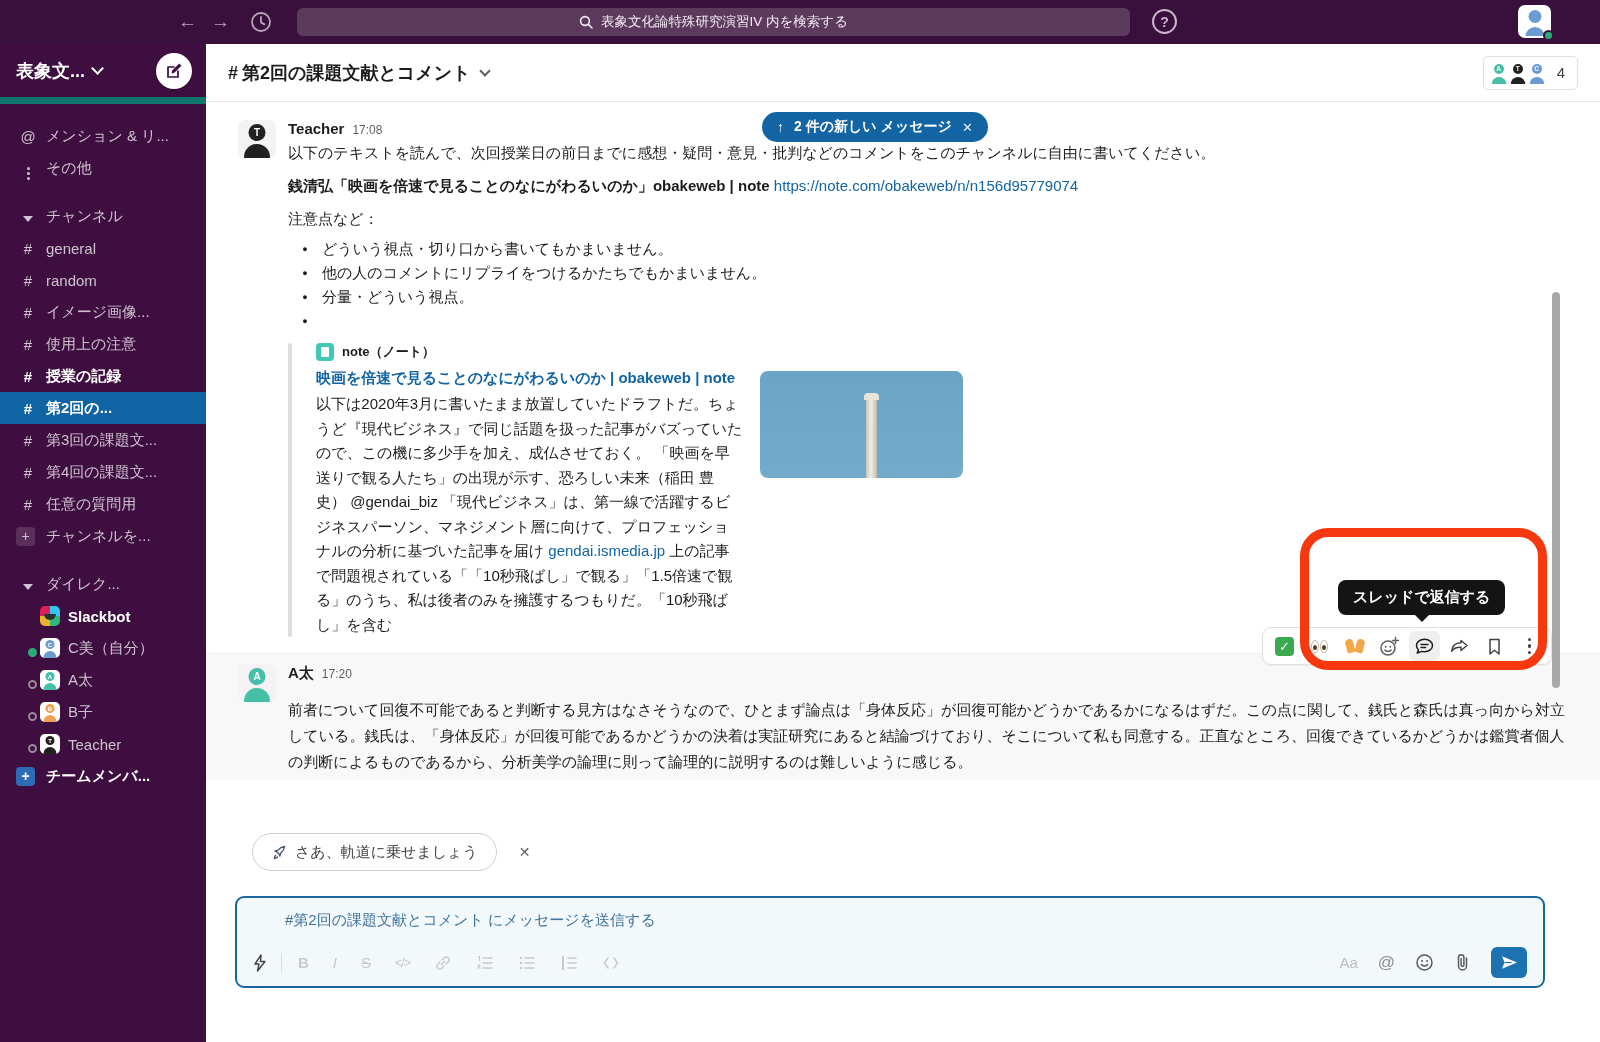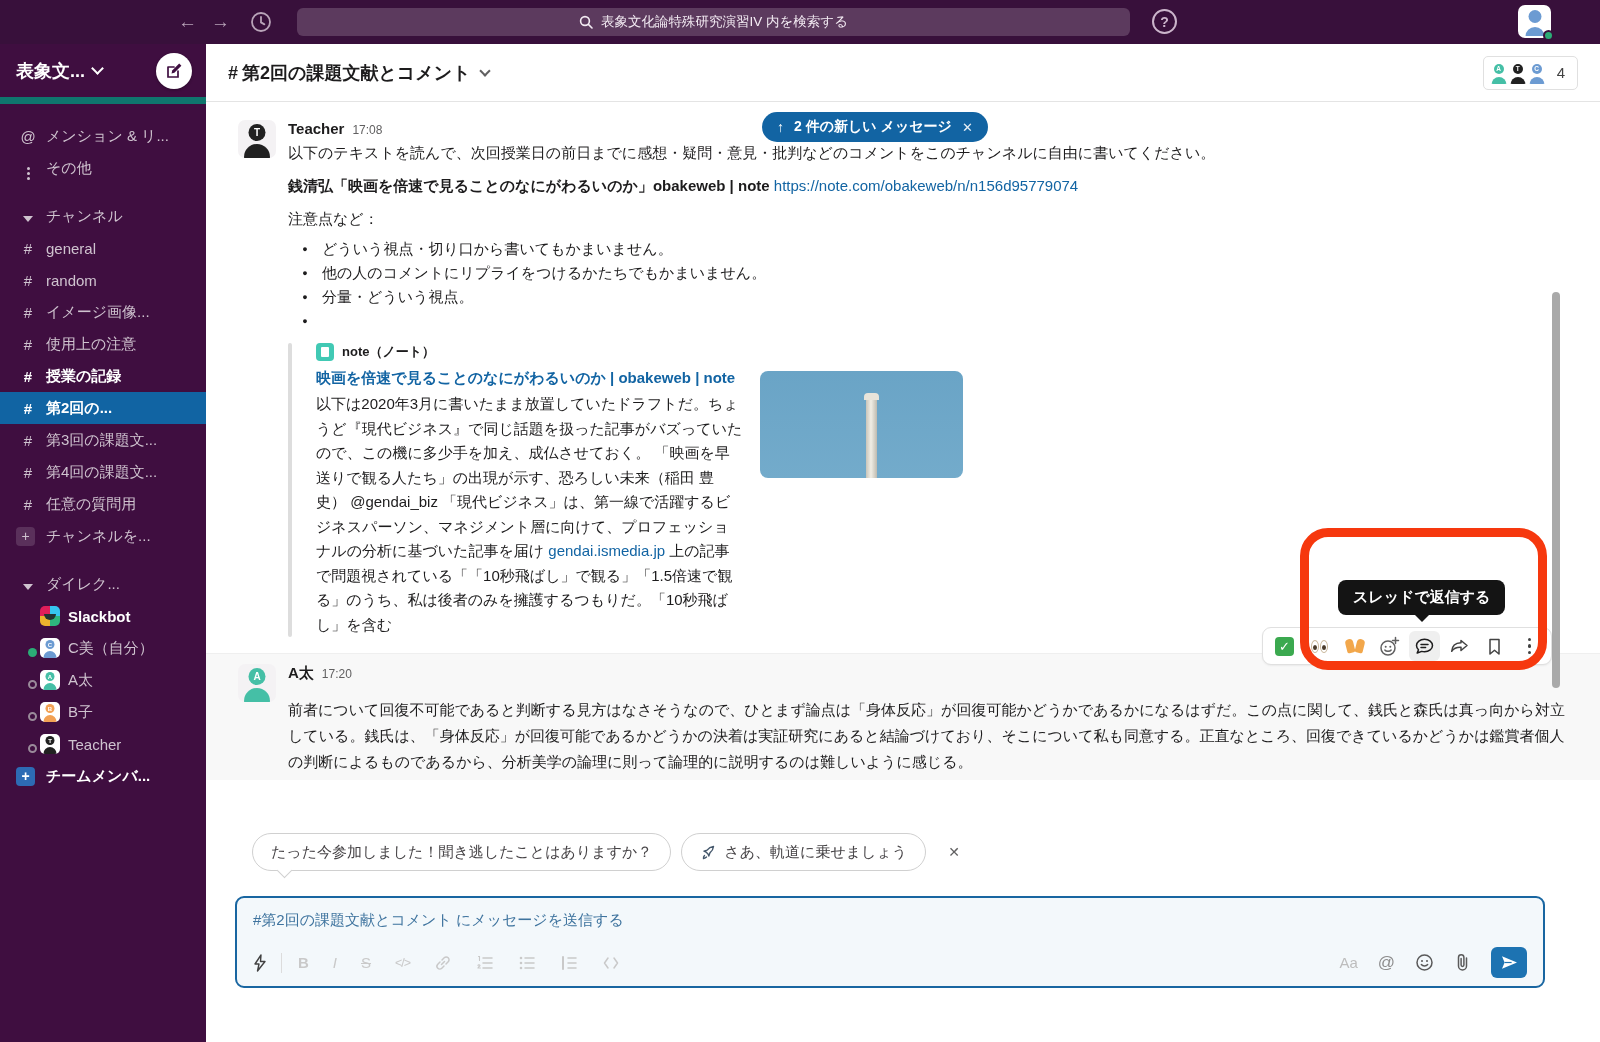--- a/index.html
+++ b/index.html
@@ -132,21 +132,21 @@
 
   
   .bottom-area { position:absolute; left:0; right:0; bottom:0; height:262px; background:#fff; }
   .chips-row { margin:53px 0 0 46px; display:flex; align-items:center; height:38px; }
   .chip { height:38px; border:1px solid #D0D0D0; border-radius:19px; display:flex; align-items:center; padding:0 18px; font-size:15px; color:#454245; background:#fff; cursor:pointer; position:relative; gap:8px; }
   .chip + .chip { margin-left:10px; }
   .chip1::after { content:""; position:absolute; left:26px; bottom:-6px; width:10px; height:10px; background:#fff; border-right:1px solid #D0D0D0; border-bottom:1px solid #D0D0D0; transform:rotate(45deg); }
   .chips-close { margin-left:22px; color:#616061; font-size:14px; cursor:pointer; }
 
   .composer { margin:25px 55px 0 29px; height:92px; border:2px solid #1966A1; border-radius:9px; background:#F3F8FB; padding:13px 16px 10px 16px; }
-  .composer-ph { font-size:15px; color:#3E739E; cursor:text; }
+  .composer-ph { font-size:15px; color:#3E739E; cursor:text;margin-left:32px; }
   .composer-bar { display:flex; align-items:center; margin-top:17px; gap:0; }
   .fmt { color:#C9C9C9; font-size:15px; margin-right:24px; cursor:pointer; display:flex; align-items:center; }
   .fmt.bold { font-weight:bold; }
   .fmt.italic { font-style:italic; }
   .fmt.strike { text-decoration:line-through; }
   .fmt.small { font-size:12.5px; letter-spacing:-1px; }
   .bolt { color:#424242; margin-right:14px; cursor:pointer; }
   .vdiv { width:1px; height:20px; background:#DCDCDC; margin-right:16px; }
   .right-tools { margin-left:auto; display:flex; align-items:center; gap:20px; }
   .rt { color:#8D8D8D; font-size:15px; cursor:pointer; display:flex; align-items:center; }
@@ -470,23 +470,20 @@
           </span>
       </span>
     </div>
 
     <div class="tooltip"><span>スレッドで返信する</span></div>
 
     <div class="annotation"></div>
 
     <div class="bottom-area">
       <div class="chips-row">
-        <div class="chip chip1">
-            <span>たった今参加しました！聞き逃したことはありますか？</span>
-          </div>
         <div class="chip">
           <svg width="16" height="16" viewBox="0 0 16 16">
               <path d="M13.5 2.5c-2.6.3-4.8 1.5-6.4 3.6L4 7.2l2 .8 2 2 .8 2 1.1-3.1c2.1-1.6 3.3-3.8 3.6-6.4z" fill="none" stroke="#44576B" stroke-width="1.4" stroke-linejoin="round"></path>
               <path d="M4.5 11.5c-.8.8-1.2 2-1 3 1-.2 2.2-.6 3-1.4" fill="none" stroke="#44576B" stroke-width="1.4" stroke-linecap="round"></path>
             </svg>
           <span>さあ、軌道に乗せましょう</span>
         </div>
         <span class="chips-close">✕</span>
       </div>
 

